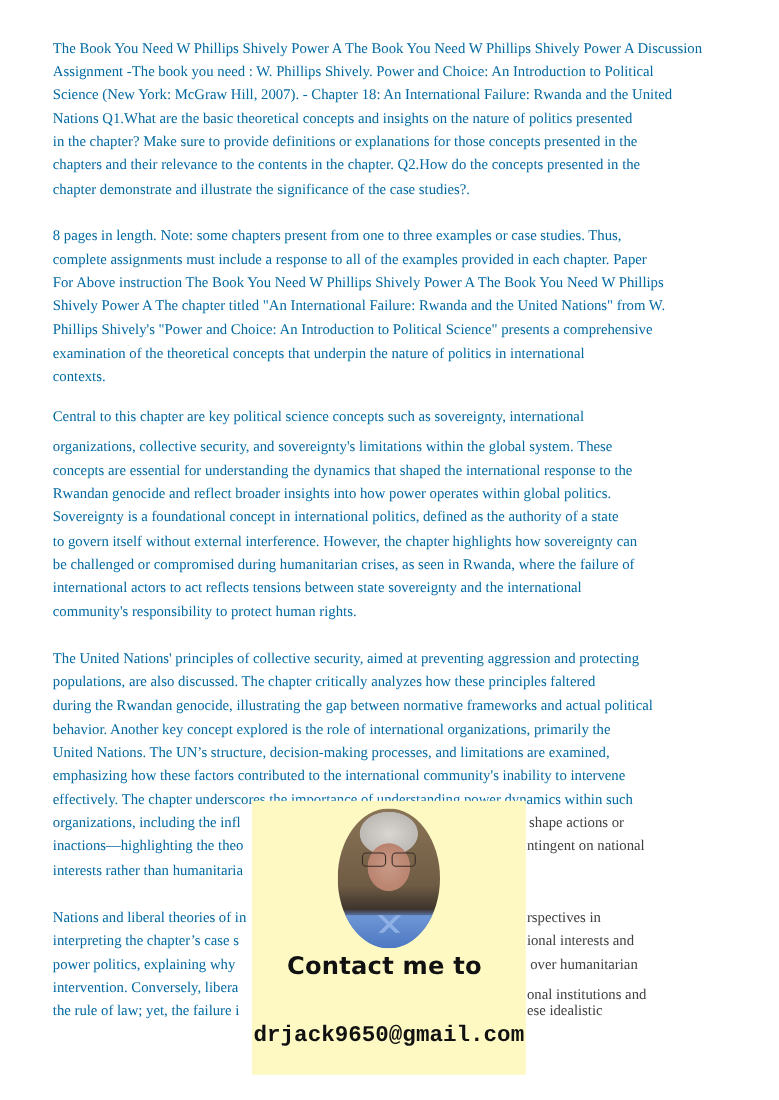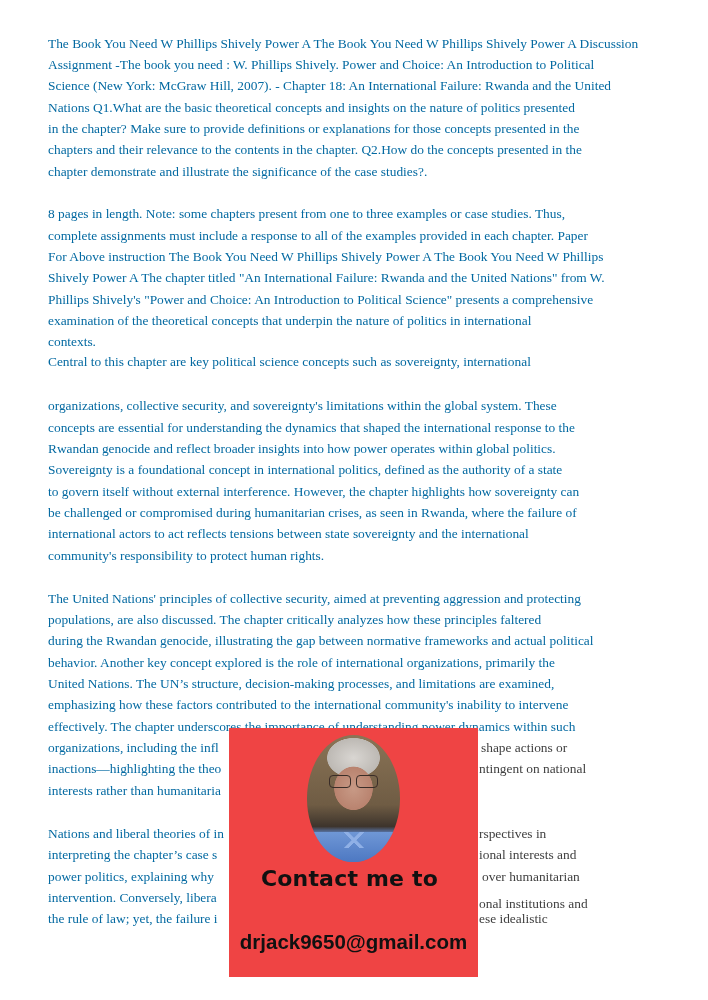--- a/index.html
+++ b/index.html
@@ -10,21 +10,21 @@
     font-family:"Liberation Serif", "DejaVu Serif", serif;
     font-size:13.4px; line-height:16px; color:#0369a1;
   }
   .rline {
     position:absolute; left:479px; white-space:nowrap;
     font-family:"Liberation Serif", "DejaVu Serif", serif;
     font-size:13.4px; line-height:16px; color:#404040;
   }
   .ad {
     position:absolute; left:229px; top:728px; width:249px; height:249px;
-    background:#ef4444;
+    background:#fef9c3;
   }
   .photo {
     position:absolute; left:78px; top:7px; width:93px; height:127px;
     border-radius:50%;
     overflow:hidden;
     background:
       radial-gradient(ellipse 34% 28% at 50% 42%, #c89a86 0%, #b9836f 60%, transparent 62%),
       radial-gradient(ellipse 40% 22% at 50% 18%, #d9d6d2 0%, #bdb9b4 70%, transparent 72%),
       linear-gradient(to bottom, #8a7456 0%, #6f5c44 55%, #3d342c 72%, #5f86c9 78%, #4f79bf 100%);
   }
@@ -47,21 +47,21 @@
   }
   .ad-line1, .ad-line2 {
     position:absolute; left:0; width:100%; text-align:center;
     font-family:"DejaVu Sans", "Liberation Sans", sans-serif; font-weight:bold;
     font-size:22px; color:#111; letter-spacing:0.2px;
   }
   .ad-line1 { top:138px; left:-4px; }
   .ad-line2 { top:168px; left:-2px; }
   .ad-email {
     position:absolute; left:0; width:100%; top:202px; text-align:center;
-    font-family:Liberation Sans, sans-serif; font-weight:bold;
+    font-family:Liberation Mono, monospace; font-weight:bold;
     font-size:20.5px; color:#111;
   }
 </style>
 </head>
 <body>
 
 <div class="page">
 
   <div>
     <div class="line" style="top:36px">The Book You Need W Phillips Shively Power A The Book You Need W Phillips Shively Power A Discussion</div>
@@ -77,21 +77,21 @@
     <div class="line" style="top:206px">8 pages in length. Note: some chapters present from one to three examples or case studies. Thus,</div>
     <div class="line" style="top:228px">complete assignments must include a response to all of the examples provided in each chapter. Paper</div>
     <div class="line" style="top:249px">For Above instruction The Book You Need W Phillips Shively Power A The Book You Need W Phillips</div>
     <div class="line" style="top:270px">Shively Power A The chapter titled "An International Failure: Rwanda and the United Nations" from W.</div>
     <div class="line" style="top:292px">Phillips Shively's "Power and Choice: An Introduction to Political Science" presents a comprehensive</div>
     <div class="line" style="top:313px">examination of the theoretical concepts that underpin the nature of politics in international</div>
     <div class="line" style="top:334px">contexts.</div>
   </div>
 
   <div>
-    <div class="line" style="top:354px">Central to this chapter are key political science concepts such as sovereignty, international</div>
+    <div class="line" style="top:371px">Central to this chapter are key political science concepts such as sovereignty, international</div>
     <div class="line" style="top:398px">organizations, collective security, and sovereignty's limitations within the global system. These</div>
     <div class="line" style="top:420px">concepts are essential for understanding the dynamics that shaped the international response to the</div>
     <div class="line" style="top:441px">Rwandan genocide and reflect broader insights into how power operates within global politics.</div>
     <div class="line" style="top:462px">Sovereignty is a foundational concept in international politics, defined as the authority of a state</div>
     <div class="line" style="top:484px">to govern itself without external interference. However, the chapter highlights how sovereignty can</div>
     <div class="line" style="top:505px">be challenged or compromised during humanitarian crises, as seen in Rwanda, where the failure of</div>
     <div class="line" style="top:526px">international actors to act reflects tensions between state sovereignty and the international</div>
     <div class="line" style="top:548px">community's responsibility to protect human rights.</div>
   </div>
 

